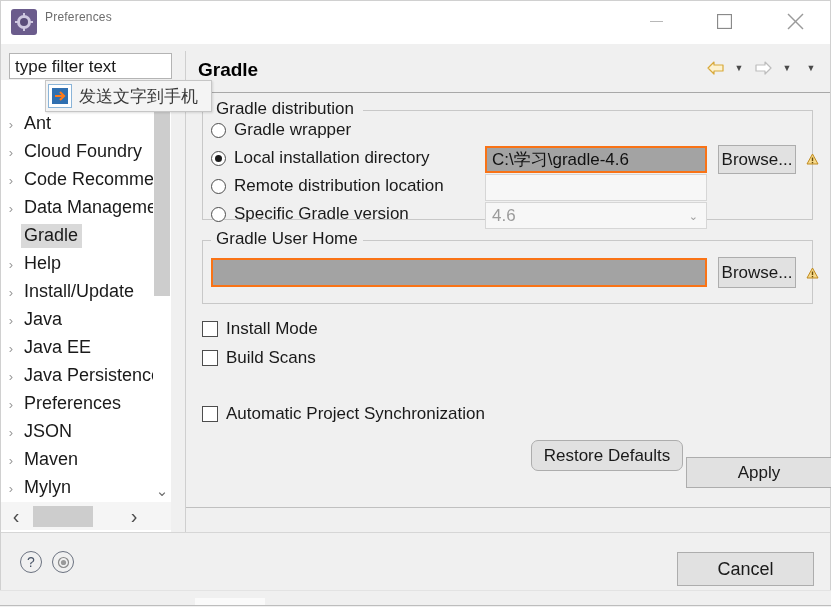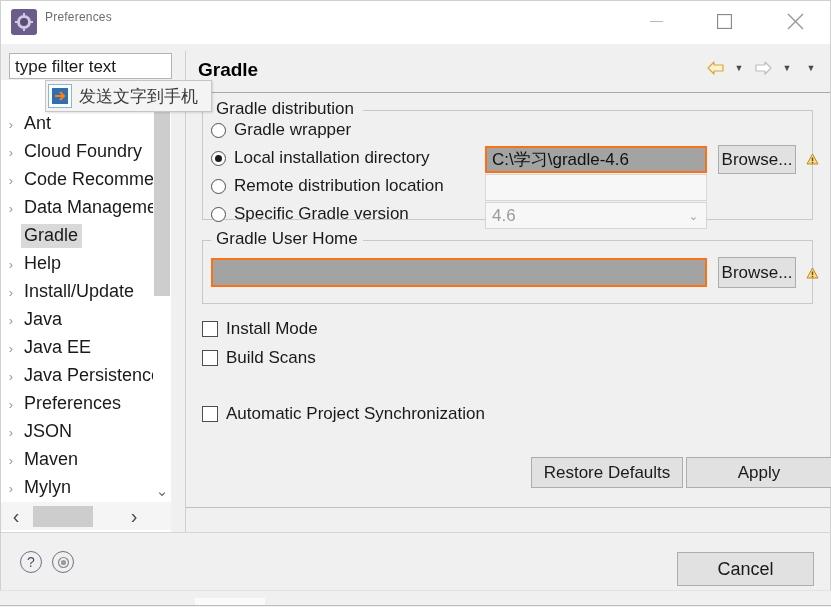--- a/index.html
+++ b/index.html
@@ -586,21 +586,21 @@
       </div>
       <div class="cb-row" style="top:252px;">
         <span class="cbox"></span>
         <span class="cb-label">Build Scans</span>
       </div>
       <div class="cb-row" style="top:265px;margin-top:43px;">
         <span class="cbox"></span>
         <span class="cb-label">Automatic Project Synchronization</span>
       </div>
 
-      <div class="btn" style="left:345px; top:363px; width:152px; height:31px;">Restore Defaults</div>
+      <div class="btn" style="left:345px; top:346px; width:152px; height:31px;border-radius:7px;">Restore Defaults</div>
       <div class="btn" style="left:500px; top:363px; width:145px; height:31px; border-right:none;">Apply</div>
 
       <div id="panel-sep"></div>
     </div>
   </div>
 
   <div id="bottombar">
     <div class="circ-icon" id="help-icon">?</div>
     <div class="circ-icon" id="about-icon">
       <svg width="13" height="13" viewBox="0 0 13 13">

